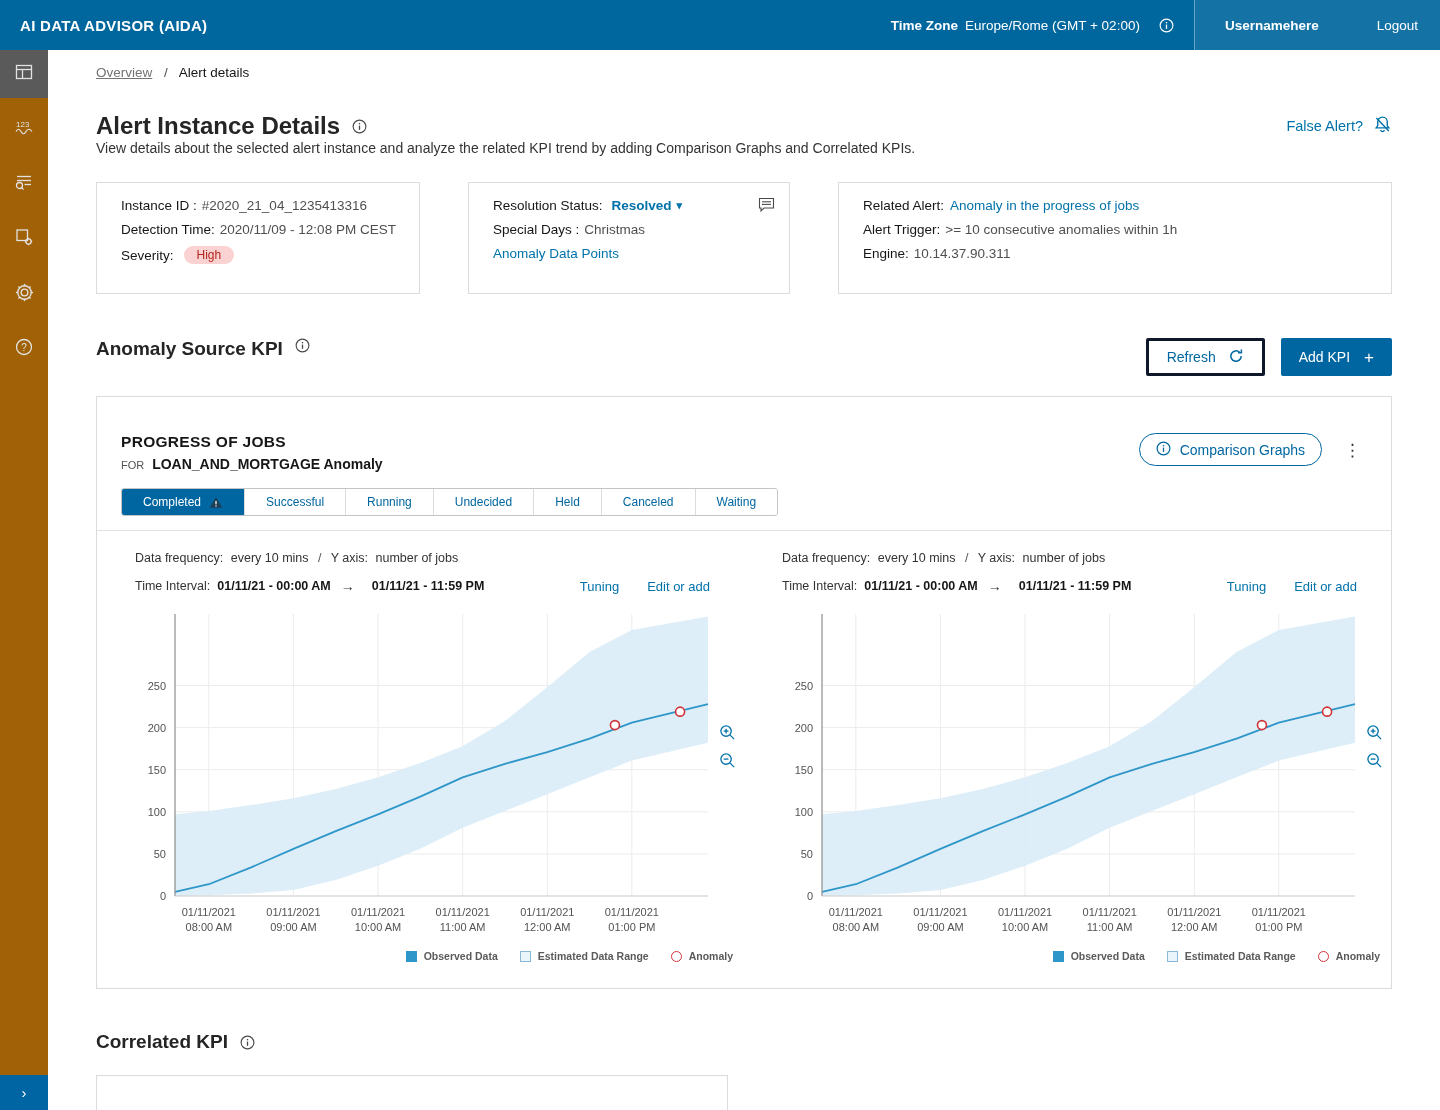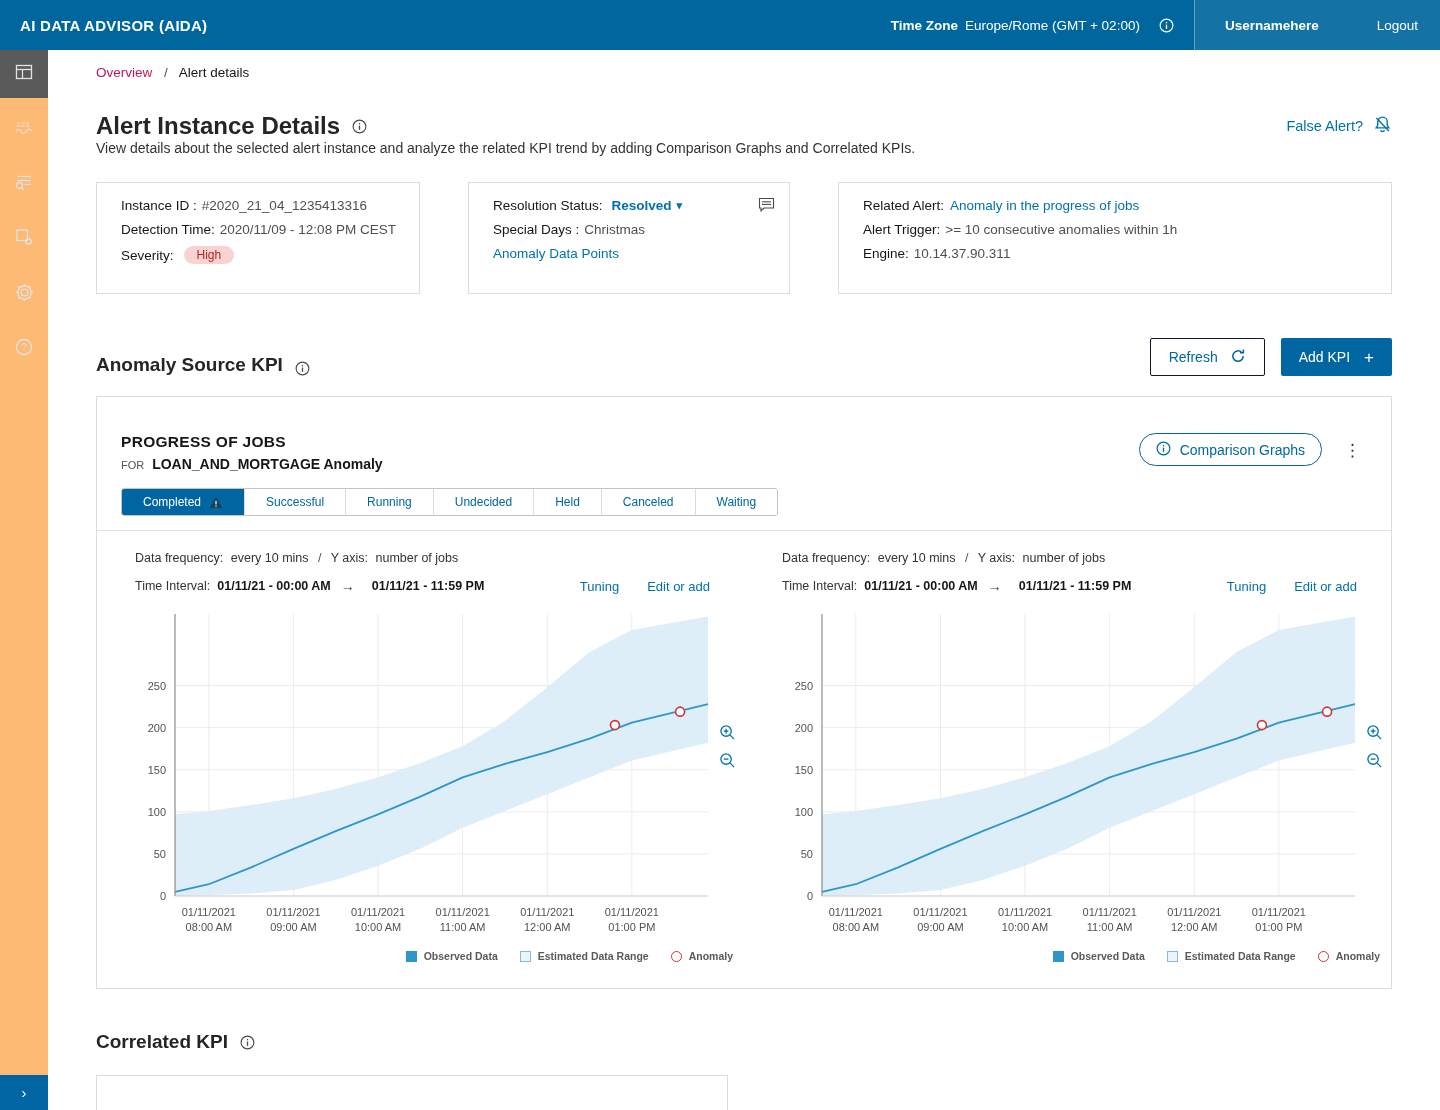--- a/index.html
+++ b/index.html
@@ -22,38 +22,38 @@
   .user-sec {
     display:flex; align-items:center; height:100%;
     background:rgba(255,255,255,.08); border-left:1px solid rgba(255,255,255,.35);
     padding-left:30px;
   }
   .username { font-weight:bold; font-size:13.5px; cursor:pointer; }
   .logout { font-size:13.5px; margin-left:58px; margin-right:22px; color:#fff; cursor:pointer; }
 
   
   .sidebar {
-    position:absolute; left:0; top:50px; bottom:0; width:48px; background:#fdba74;
+    position:absolute; left:0; top:50px; bottom:0; width:48px; background:#a16207;
     display:flex; flex-direction:column; align-items:center;
   }
   .side-item {
     width:48px; height:48px; margin-bottom:7px; display:flex; align-items:center;
     justify-content:center; cursor:pointer;
   }
   .side-item.active { background:#5a5a5a; }
   .side-expand {
     position:absolute; bottom:0; left:0; width:48px; height:35px; background:#0065a3;
     color:#fff; display:flex; align-items:center; justify-content:center;
     font-size:15px; cursor:pointer;
   }
 
   
   .main { margin-left:48px; padding:0 48px; }
   .breadcrumb { margin-top:15px; font-size:13.5px; color:#161616; }
-  .breadcrumb a { color:#be185d; }
+  .breadcrumb a { color:#737373;text-decoration:underline; }
   .breadcrumb .sep { margin:0 8px; color:#525252; }
 
   .page-head { display:flex; align-items:center; margin-top:32px; }
   .page-title { font-size:24px; font-weight:600; color:#252525; }
   .info-icon { display:inline-flex; margin-left:12px; cursor:pointer; }
   .false-alert {
     margin-left:auto; color:#0072aa; font-size:14.5px; display:flex;
     align-items:center; gap:10px; cursor:pointer;
   }
   .desc { margin-top:15px; font-size:14px; color:#333; }
@@ -66,25 +66,25 @@
   .card.related { width:554px; }
   .card .row { display:flex; align-items:center; margin-bottom:9px; font-size:13.5px; color:#161616; white-space:nowrap; }
   .card .val { color:#4f4f4f; margin-left:5px; }
   .badge-high { background:#fbd2d2; color:#b3261e; border-radius:10px; padding:2px 13px; font-size:12px; margin-left:10px; }
   .resolved { color:#0072aa; font-weight:bold; margin-left:9px; cursor:pointer; display:inline-flex; align-items:center; gap:5px; }
   .caret { font-size:11px; }
   .comment-btn { position:absolute; top:14px; right:14px; cursor:pointer; }
   .blue-link { color:#0072aa; cursor:pointer; }
 
   
-  .sec-head { display:flex; align-items:flex-end; margin-top:44px; }
+  .sec-head { display:flex; align-items:flex-start; margin-top:44px; }
   .sec-title { font-size:19px; font-weight:600; color:#252525; }
   .sec-actions { margin-left:auto; display:flex; align-items:center; }
   .btn-outline {
-    border:1px solid #0f172a; color:#0066a1; background:#fff; height:38px; padding:0 18px;
+    border:3px solid #0f172a; color:#0066a1; background:#fff; height:38px; padding:0 18px;
     font-size:14px; display:inline-flex; align-items:center; gap:12px; border-radius:2px;
     font-family:inherit; cursor:pointer;
   }
   .btn-primary {
     background:#0066a1; color:#fff; border:none; height:38px; padding:0 18px; font-size:14px;
     display:inline-flex; align-items:center; gap:14px; border-radius:2px; margin-left:16px;
     font-family:inherit; cursor:pointer;
   }
   .btn-primary .plus { font-size:17px; line-height:1; }
 

